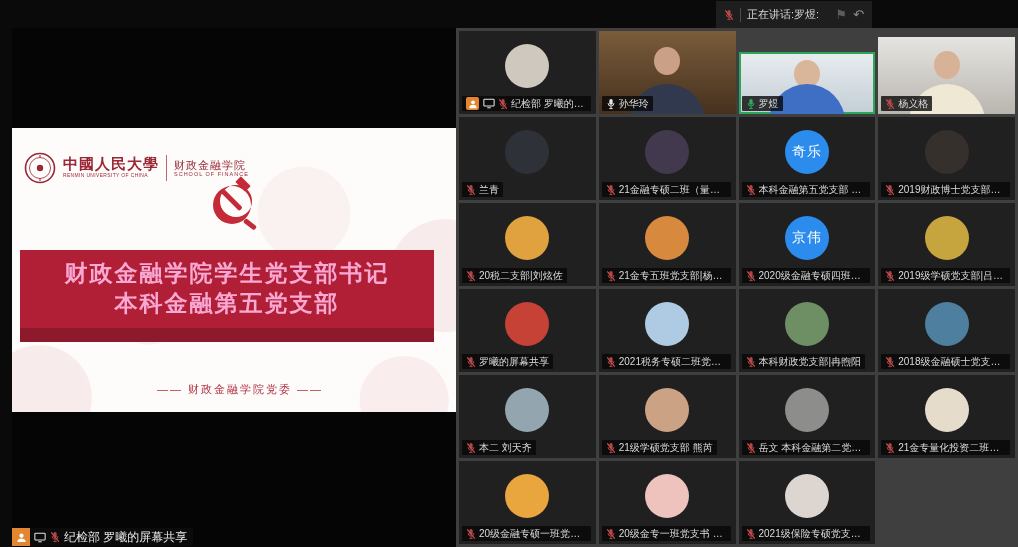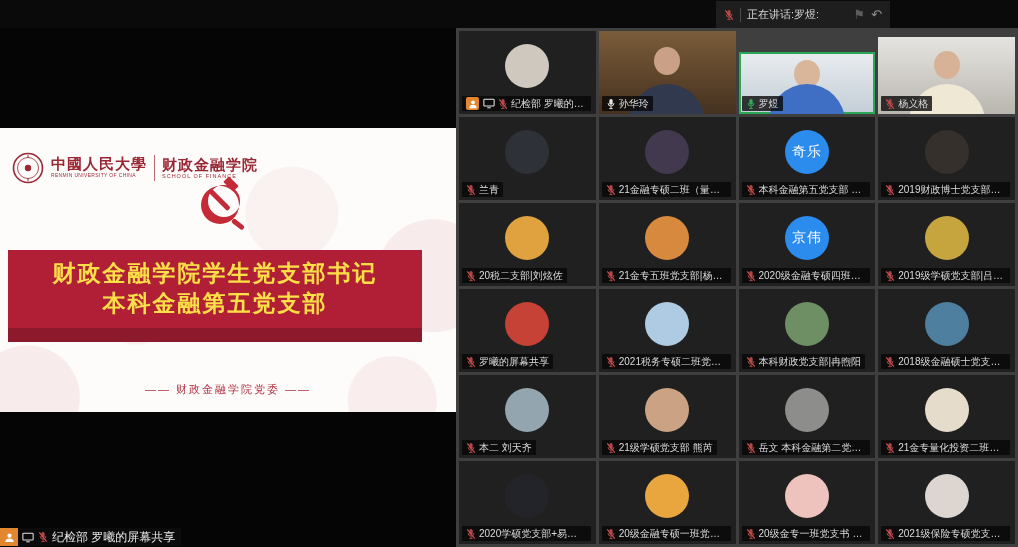--- a/index.html
+++ b/index.html
@@ -6,61 +6,61 @@
     font-family:"Liberation Sans","DejaVu Sans",sans-serif;background:#000;}
   .app{position:relative;width:1018px;height:547px;background:#0a0a0a;}
 
   
   .titlebar{position:absolute;left:0;top:0;width:100%;height:28px;background:#45474a;}
   .titlebar .title{position:absolute;left:0;right:0;top:0;height:28px;line-height:28px;
     text-align:center;font-size:12px;color:#111;letter-spacing:1px;}
   .win-controls{position:absolute;right:4px;top:0;height:28px;display:flex;}
   .win-btn{width:32px;height:28px;line-height:28px;text-align:center;color:#1a1a1a;
     font-size:12px;cursor:default;}
-  .overlay-bar{position:absolute;left:716px;top:1px;width:174px;height:27px;background:#1e1e1f;
+  .overlay-bar{position:absolute;left:716px;top:1px;width:156px;height:27px;background:#1e1e1f;
     display:flex;align-items:center;gap:6px;padding:0 8px;box-sizing:border-box;z-index:5;}
   .overlay-bar .divider{width:1px;height:14px;background:#4a4a4a;}
   .overlay-bar .speak-text{font-size:11px;color:#d8d8d8;white-space:nowrap;flex:1;overflow:hidden;}
   .overlay-bar .ghost{font-size:13px;color:#5c5c5c;}
   .overlay-bar .ghost.light{color:#8d8d8d;}
 
   
   svg.mic{width:10px;height:12px;flex:none;}
   svg.mic .micfill{fill:#e6e6e6;}
   svg.mic .micstroke{stroke:#e6e6e6;stroke-width:1.2;fill:none;}
   svg.mic .slash{display:none;stroke:#d14b4b;stroke-width:1.5;}
   .mic-muted svg.mic .micfill{fill:#a84747;}
   .mic-muted svg.mic .micstroke{stroke:#a84747;}
   .mic-muted svg.mic .slash{display:block;}
   .mic-speaking svg.mic .micfill{fill:#2fae5a;}
   .mic-speaking svg.mic .micstroke{stroke:#2fae5a;}
 
   
-  .share-panel{position:absolute;left:0;top:28px;width:456px;height:519px;background:#050505;}
+  .share-panel{position:absolute;left:12px;top:28px;width:456px;height:519px;background:#050505;}
   .slide{position:absolute;left:0;top:100px;width:456px;height:284px;background:
     radial-gradient(circle at 6% 95%, rgba(192,39,58,.08) 0 52px, transparent 53px),
     radial-gradient(circle at 30% 62%, rgba(192,39,58,.06) 0 40px, transparent 41px),
     radial-gradient(circle at 64% 30%, rgba(192,39,58,.05) 0 46px, transparent 47px),
     radial-gradient(circle at 95% 52%, rgba(192,39,58,.08) 0 56px, transparent 57px),
     radial-gradient(circle at 86% 96%, rgba(192,39,58,.07) 0 44px, transparent 45px),
     #fdfcfb;}
   .logo-row{position:absolute;left:12px;top:24px;display:flex;align-items:center;gap:7px;color:#9a2734;}
   .seal{flex:none;}
   .uni-block{display:flex;flex-direction:column;line-height:1.05;}
   .uni-cn{font-family:"Liberation Serif","DejaVu Serif",serif;font-weight:bold;font-size:15px;letter-spacing:1px;}
   .uni-en{font-size:5.5px;letter-spacing:.4px;transform:scale(.9);transform-origin:left;}
   .logo-divider{width:1px;height:26px;background:#9a2734;opacity:.7;}
   .school-block{display:flex;flex-direction:column;line-height:1.1;}
-  .school-cn{font-family:"Liberation Serif","DejaVu Serif",serif;font-weight:bold;font-size:15px;letter-spacing:1px;}
+  .school-cn{font-family:"Liberation Serif","DejaVu Serif",serif;font-weight:normal;font-size:11px;letter-spacing:1px;}
   .school-en{font-size:5.5px;letter-spacing:1px;}
   .emblem{position:absolute;left:196px;top:48px;}
   .banner{position:absolute;left:8px;top:122px;width:414px;height:78px;background:#b01f35;
     display:flex;flex-direction:column;justify-content:center;align-items:center;}
   .banner-shadow{position:absolute;left:8px;top:200px;width:414px;height:14px;background:#8c1a2c;}
-  .slide-title{color:#fde047;font-weight:bold;font-size:23px;line-height:30px;letter-spacing:2px;
+  .slide-title{color:#f9a8d4;font-weight:bold;font-size:23px;line-height:30px;letter-spacing:2px;
     font-family:"Liberation Serif","DejaVu Serif",serif;text-align:center;}
   .slide-footer{position:absolute;left:0;top:254px;width:456px;text-align:center;
     font-size:11px;color:#b03040;letter-spacing:2px;}
 
   
   .share-pill{position:absolute;left:0;bottom:1px;display:flex;align-items:center;height:18px;z-index:6;}
   .pill-person{width:18px;height:18px;background:#e2862f;display:flex;align-items:center;justify-content:center;flex:none;}
   .pill-rest{height:18px;background:rgba(12,12,12,.92);display:flex;align-items:center;gap:4px;
     padding:0 6px 0 4px;}
   .pill-rest .mic-wrap{display:flex;}
@@ -509,35 +509,20 @@
         <rect class="micfill" x="4" y="1" width="4" height="7" rx="2"></rect>
         <path class="micstroke" d="M2.5 6 a3.5 3.5 0 0 0 7 0"></path>
         <line class="micstroke" x1="6" y1="9.5" x2="6" y2="12"></line>
         <line class="micstroke" x1="4" y1="12.5" x2="8" y2="12.5"></line>
         <line class="slash" x1="1.5" y1="1.5" x2="10.5" y2="12.5"></line>
       </svg>
       <span class="pname">21金专量化投资二班党支部+…</span>
     </div>
   </div>
 
-  <div class="tile mic-muted">
-
-    <div class="avatar" style="background: rgb(35, 36, 42);"></div>
-    <div class="label">
-
-      <svg class="mic" viewBox="0 0 12 14">
-        <rect class="micfill" x="4" y="1" width="4" height="7" rx="2"></rect>
-        <path class="micstroke" d="M2.5 6 a3.5 3.5 0 0 0 7 0"></path>
-        <line class="micstroke" x1="6" y1="9.5" x2="6" y2="12"></line>
-        <line class="micstroke" x1="4" y1="12.5" x2="8" y2="12.5"></line>
-        <line class="slash" x1="1.5" y1="1.5" x2="10.5" y2="12.5"></line>
-      </svg>
-      <span class="pname">2020学硕党支部+易汝云</span>
-    </div>
-  </div>
 
   <div class="tile mic-muted">
 
     <div class="avatar" style="background: rgb(234, 166, 62);"></div>
     <div class="label">
 
       <svg class="mic" viewBox="0 0 12 14">
         <rect class="micfill" x="4" y="1" width="4" height="7" rx="2"></rect>
         <path class="micstroke" d="M2.5 6 a3.5 3.5 0 0 0 7 0"></path>
         <line class="micstroke" x1="6" y1="9.5" x2="6" y2="12"></line>

